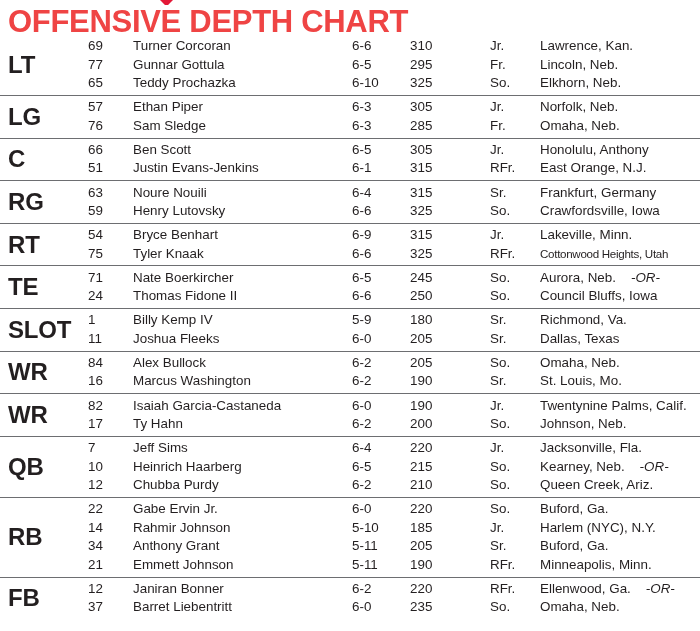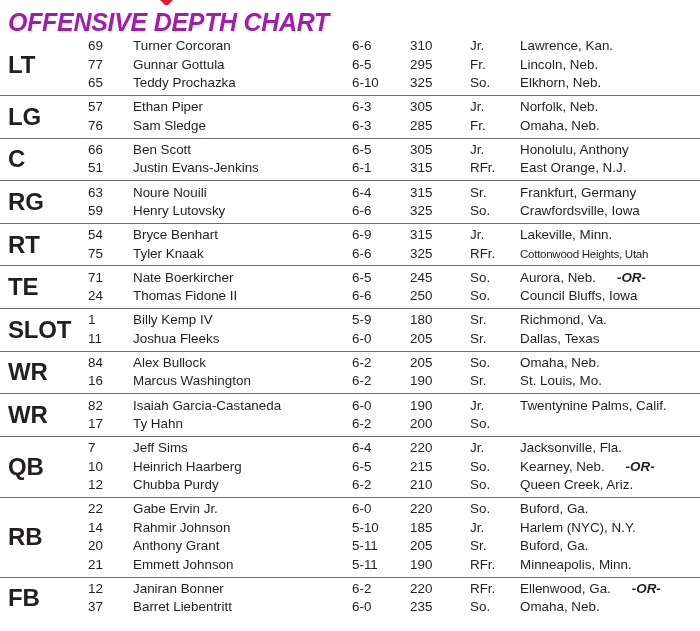--- a/index.html
+++ b/index.html
@@ -20,26 +20,25 @@
     position: absolute;
     left: 160px;
     top: 0;
     width: 13px;
     height: 5px;
     background: #e31837;
     clip-path: polygon(0 0, 100% 0, 62% 100%, 38% 100%);
   }
   .page-title {
     margin: 11px 0 2px 8px;
-    font-size: 25px;
+    font-size: 31px;
     line-height: 22px;
     font-weight: 700;
     letter-spacing: -0.3px;
-    color: #a21caf;
-    font-style: italic;
+    color: #ef4444;
   }
   .chart-table {
     width: 700px;
   }
   .group {
     display: flex;
     padding: 2.3px 0;
   }
   .group + .group {
     border-top: 1.5px solid #6d6e71;
@@ -64,31 +63,31 @@
     display: flex;
     height: 18.5px;
     line-height: 18.5px;
     font-size: 13.4px;
     white-space: nowrap;
   }
   .c-num  { width: 45px;  }
   .c-name { width: 219px; overflow: hidden; }
   .c-ht   { width: 58px;  }
   .c-wt   { width: 60px;  }
-  .c-cls  { width: 50px;  }
+  .c-cls  { width: 50px; margin-left: 20px;  }
   .c-home { flex: 1; overflow: hidden; }
   .c-home.condensed .home-text {
     font-size: 11.6px;
     letter-spacing: -0.3px;
     margin-top: 20px;
   }
   .or-tag {
-    font-weight: 700;
+    font-weight: 400;
     font-style: italic;
-    margin-left: 21px;
+    margin-left: 15px;
   }
 </style>
 </head>
 <body>
 
 <div class="fragment"></div>
 
 <h1 class="page-title">OFFENSIVE DEPTH CHART</h1>
 
 <div class="chart-table">
@@ -278,20 +277,21 @@
           <span class="c-wt">190</span>
           <span class="c-cls">Jr.</span>
           <span class="c-home"><span class="home-text">Twentynine Palms, Calif.</span></span>
         </div>
         <div class="player">
           <span class="c-num">17</span>
           <span class="c-name">Ty Hahn</span>
           <span class="c-ht">6-2</span>
           <span class="c-wt">200</span>
           <span class="c-cls">So.</span>
+          <span class="c-home"><span class="home-text">Johnson, Neb.</span></span>
         </div>
       </div>
     </div>
     <div class="group">
       <div class="pos-cell">QB</div>
       <div class="rows">
         <div class="player">
           <span class="c-num">7</span>
           <span class="c-name">Jeff Sims</span>
           <span class="c-ht">6-4</span>
@@ -330,21 +330,21 @@
         </div>
         <div class="player">
           <span class="c-num">14</span>
           <span class="c-name">Rahmir Johnson</span>
           <span class="c-ht">5-10</span>
           <span class="c-wt">185</span>
           <span class="c-cls">Jr.</span>
           <span class="c-home"><span class="home-text">Harlem (NYC), N.Y.</span></span>
         </div>
         <div class="player">
-          <span class="c-num">20</span>
+          <span class="c-num">34</span>
           <span class="c-name">Anthony Grant</span>
           <span class="c-ht">5-11</span>
           <span class="c-wt">205</span>
           <span class="c-cls">Sr.</span>
           <span class="c-home"><span class="home-text">Buford, Ga.</span></span>
         </div>
         <div class="player">
           <span class="c-num">21</span>
           <span class="c-name">Emmett Johnson</span>
           <span class="c-ht">5-11</span>

